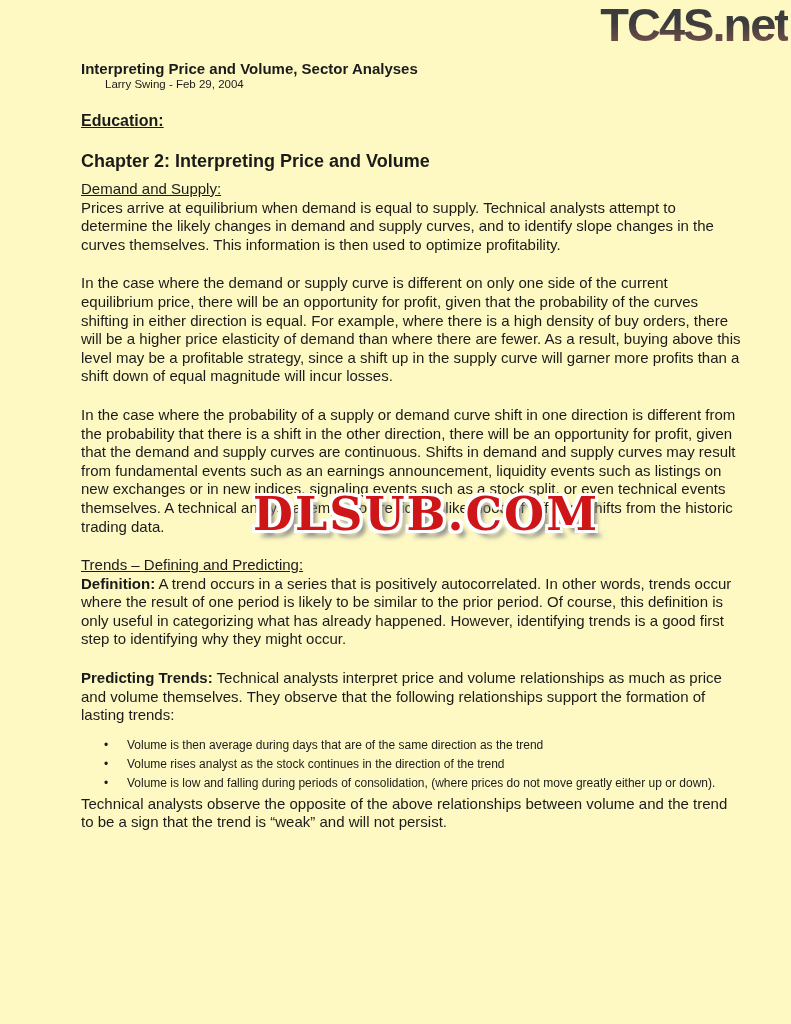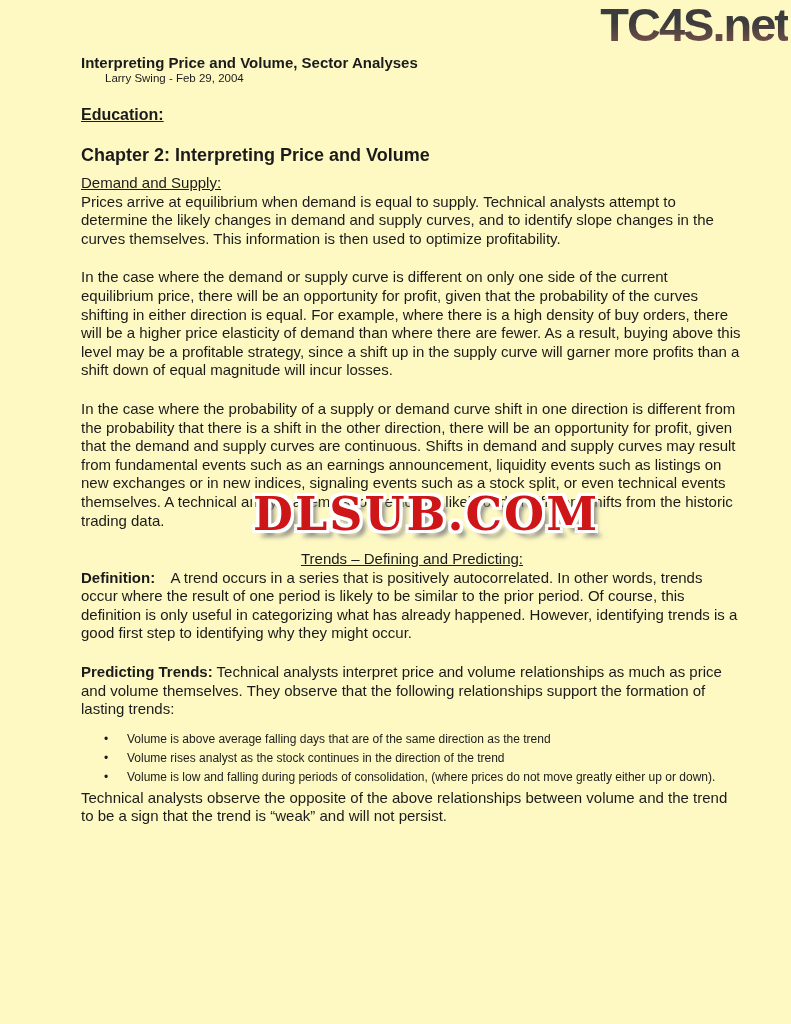--- a/index.html
+++ b/index.html
@@ -7,21 +7,21 @@
     position: relative;
     width: 791px;
     height: 1024px;
     background: #fef9c3;
     overflow: hidden;
     font-family: "Liberation Sans", sans-serif;
   }
   .content {
     position: absolute;
     left: 81px;
-    top: 51px;
+    top: 57px;
     width: 662px;
     color: var(--text-black, #1b1b1b);
     font-size: 15px;
     line-height: 18.6px;
   }
   .doc-title {
     font-size: 15px;
     line-height: 17px;
     font-weight: bold;
     padding-top: 3px;
@@ -44,27 +44,27 @@
     line-height: 21px;
     font-weight: bold;
   }
   .sec-head {
     margin-top: 0;
     margin-bottom: 0;
     font-size: 15px;
     line-height: 18.6px;
     text-decoration: underline;
   }
-  .sec-head.trends-gap { margin-top: 20px; text-align: center; }
+  .sec-head.trends-gap { margin-top: 20px; }
   p.body {
     margin: 0 0 20px 0;
   }
   p.body.no-gap { margin-bottom: 11px; }
   .lbl { font-weight: bold; }
-  .lbl.wide-gap { margin-right: 12px; text-align: right; }
+  .lbl.wide-gap { margin-right: 0; text-align: right; }
   ul.bullets {
     list-style: none;
     margin: 2px 0 2px 0;
     padding: 0;
     font-size: 12px;
     line-height: 19px;
   }
   ul.bullets li { display: flex; }
   ul.bullets .dot {
     flex: 0 0 23px;
@@ -152,21 +152,21 @@
     <p class="body">In the case where the probability of a supply or demand curve shift in one direction is different from the probability that there is a shift in the other direction, there will be an opportunity for profit, given that the demand and supply curves are continuous. Shifts in demand and supply curves may result from fundamental events such as an earnings announcement, liquidity events such as listings on new exchanges or in new indices, signaling events such as a stock split, or even technical events themselves. A technical analyst attempts to predict the likelihood of different shifts from the historic trading data.</p>
 
     <div class="sec-head trends-gap">Trends – Defining and Predicting:</div>
     <p class="body"><span class="lbl wide-gap">Definition:</span> <span>A trend occurs in a series that is positively autocorrelated. In other words, trends occur where the result of one period is likely to be similar to the prior period. Of course, this definition is only useful in categorizing what has already happened. However, identifying trends is a good first step to identifying why they might occur.</span></p>
 
     <p class="body no-gap"><span class="lbl">Predicting Trends:</span> <span>Technical analysts interpret price and volume relationships as much as price and volume themselves.  They observe that the following relationships support the formation of lasting trends:</span></p>
 
     <ul class="bullets">
       <li>
           <span class="dot">•</span>
-          <span class="btxt">Volume is above average falling days that are of the same direction as the trend</span>
+          <span class="btxt">Volume is then average during days that are of the same direction as the trend</span>
         </li>
       <li>
           <span class="dot">•</span>
           <span class="btxt">Volume rises analyst as the stock continues in the direction of the trend</span>
         </li>
       <li>
           <span class="dot">•</span>
           <span class="btxt">Volume is low and falling during periods of consolidation, (where prices do not move greatly either up or down).</span>
         </li>
     </ul>

